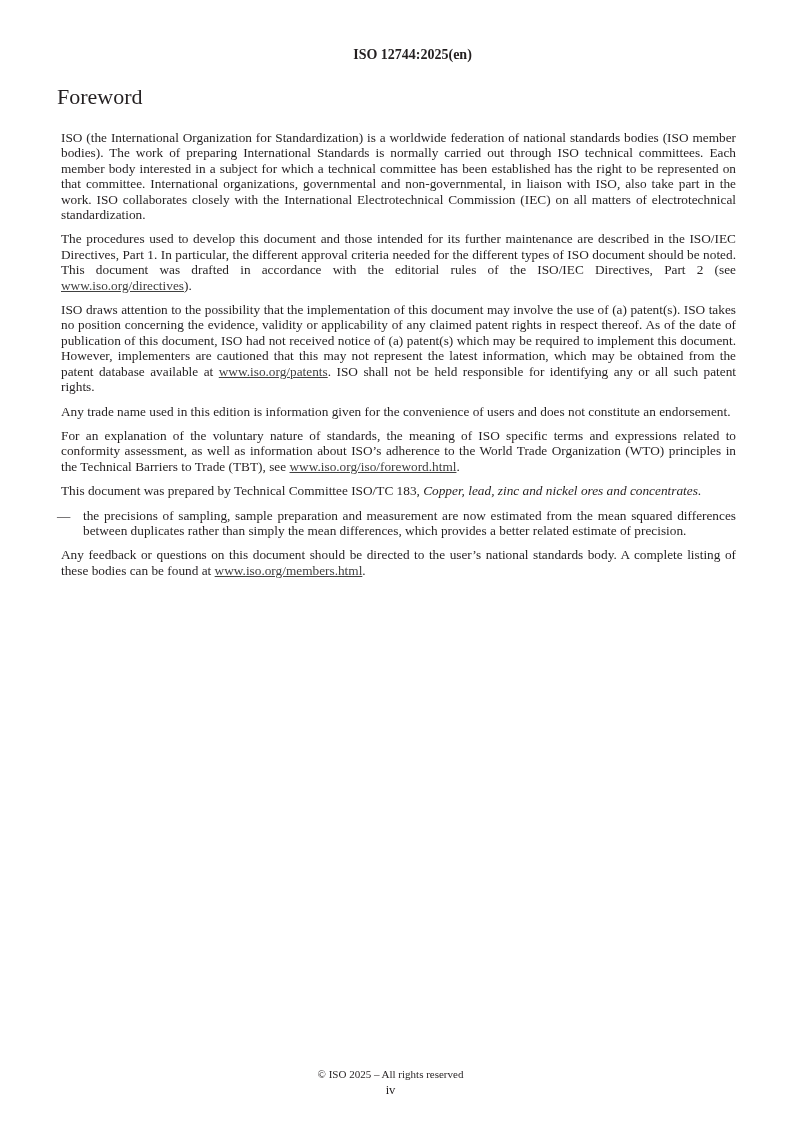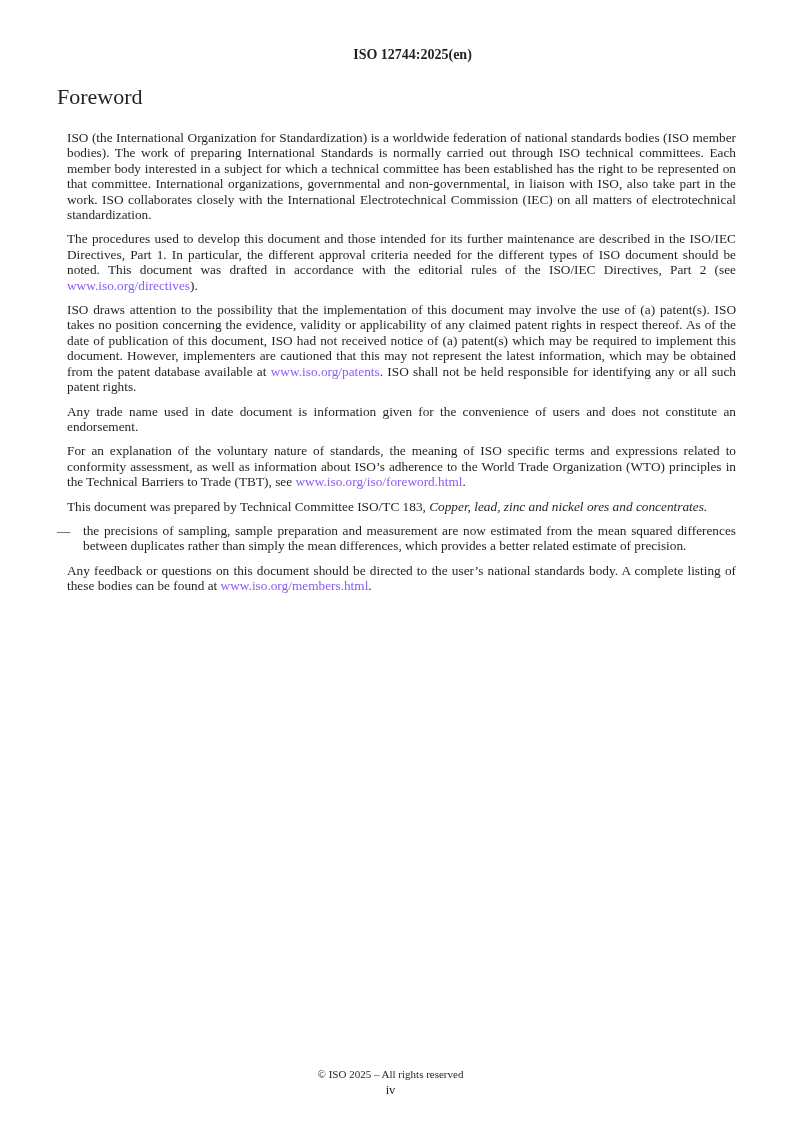--- a/index.html
+++ b/index.html
@@ -4,22 +4,22 @@
 <style>
   html, body { margin:0; padding:0; background:#ffffff; }
   body { width:793px; height:1122px; position:relative; overflow:hidden;
          font-family:"DejaVu Serif", serif; color:#231f20; }
   .page-header { position:absolute; top:47px; left:0; width:793px; text-align:center;
          font-family:"Liberation Serif", serif; font-weight:bold; font-size:14px; letter-spacing:0;margin-left:16px; }
   .title { position:absolute; top:84px; left:57px; margin:0;
          font-family:"Liberation Serif", serif; font-weight:normal; font-size:22px; }
   .body { position:absolute; top:130px; left:57px; width:679px;
          font-family:"Liberation Serif", serif; font-size:13.3px; line-height:15.4px; }
-  .body p { margin:0 0 9px 10px; text-align:justify; }
-  .body a { color:#8b5cf6; }
+  .body p { margin:0 0 9px 4px; text-align:justify; }
+  .body a { color:#404040; text-decoration:underline; }
   .list { margin:0 0 9px 0; padding:0; list-style:none; }
   .list li { display:flex; text-align:justify; }
   .list .dash { width:26px; flex:none; }
   .list .li-text { flex:1; }
   .footer { position:absolute; top:1066px; left:0; width:781px; text-align:center;
          font-family:"Liberation Serif", serif; font-size:11px; line-height:16px; }
   .footer .page-num { font-size:12.5px; }
 </style>
 </head>
 <body>
@@ -32,21 +32,21 @@
   <p>ISO (the International Organization for Standardization) is a worldwide federation of national standards bodies (ISO member bodies). The work of preparing International Standards is normally carried out through ISO technical committees. Each member body interested in a subject for which a technical committee has been established has the right to be represented on that committee. International organizations, governmental and non-governmental, in liaison with ISO, also take part in the work. ISO collaborates closely with the International Electrotechnical Commission (IEC) on all matters of electrotechnical standardization.</p>
 
   <p>
     <span>The procedures used to develop this document and those intended for its further maintenance are described in the ISO/IEC Directives, Part 1. In particular, the different approval criteria needed for the different types of ISO document should be noted. This document was drafted in accordance with the editorial rules of the ISO/IEC Directives, Part 2 (see </span><a>www.iso.org/directives</a><span>).</span>
   </p>
 
   <p>
     <span>ISO draws attention to the possibility that the implementation of this document may involve the use of (a) patent(s). ISO takes no position concerning the evidence, validity or applicability of any claimed patent rights in respect thereof. As of the date of publication of this document, ISO had not received notice of (a) patent(s) which may be required to implement this document. However, implementers are cautioned that this may not represent the latest information, which may be obtained from the patent database available at </span><a>www.iso.org/patents</a><span>. ISO shall not be held responsible for identifying any or all such patent rights.</span>
   </p>
 
-  <p>Any trade name used in date document is information given for the convenience of users and does not constitute an endorsement.</p>
+  <p>Any trade name used in this edition is information given for the convenience of users and does not constitute an endorsement.</p>
 
   <p>
     <span>For an explanation of the voluntary nature of standards, the meaning of ISO specific terms and expressions related to conformity assessment, as well as information about ISO’s adherence to the World Trade Organization (WTO) principles in the Technical Barriers to Trade (TBT), see </span><a>www.iso.org/iso/foreword.html</a><span>.</span>
   </p>
 
   <p>
     <span>This document was prepared by Technical Committee ISO/TC 183, </span><em>Copper, lead, zinc and nickel ores and concentrates</em><span>.</span>
   </p>
 
 

